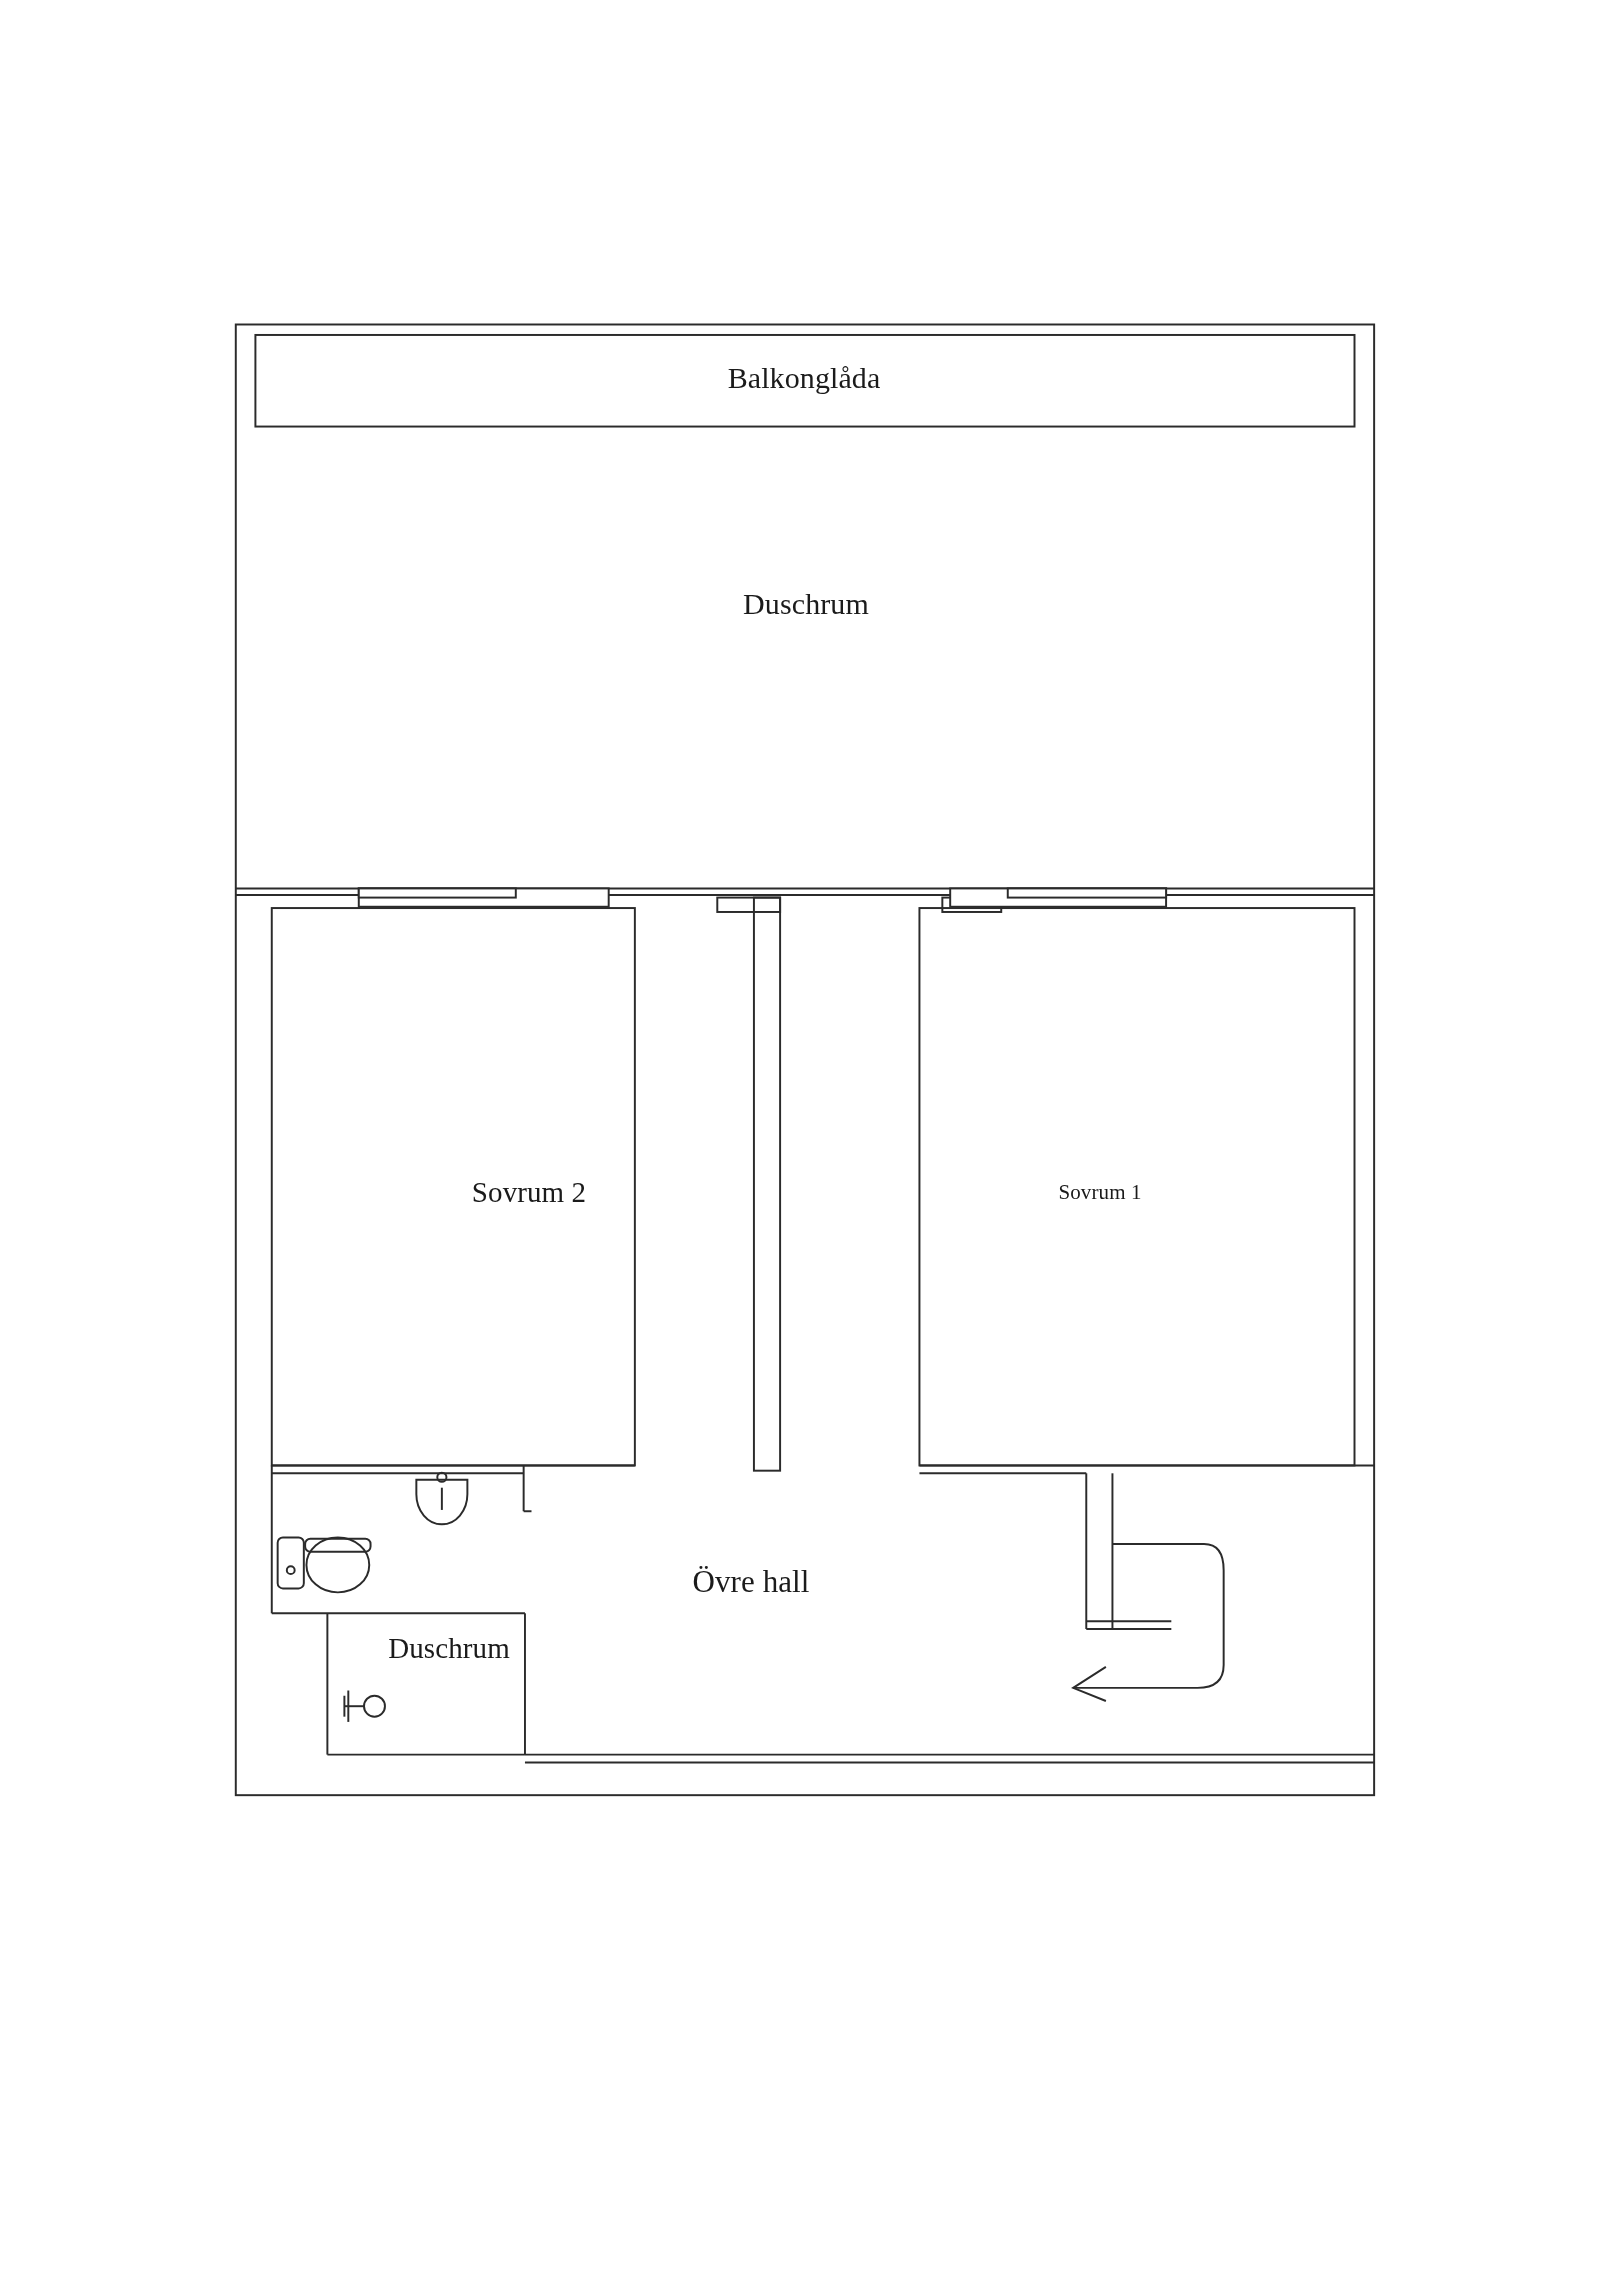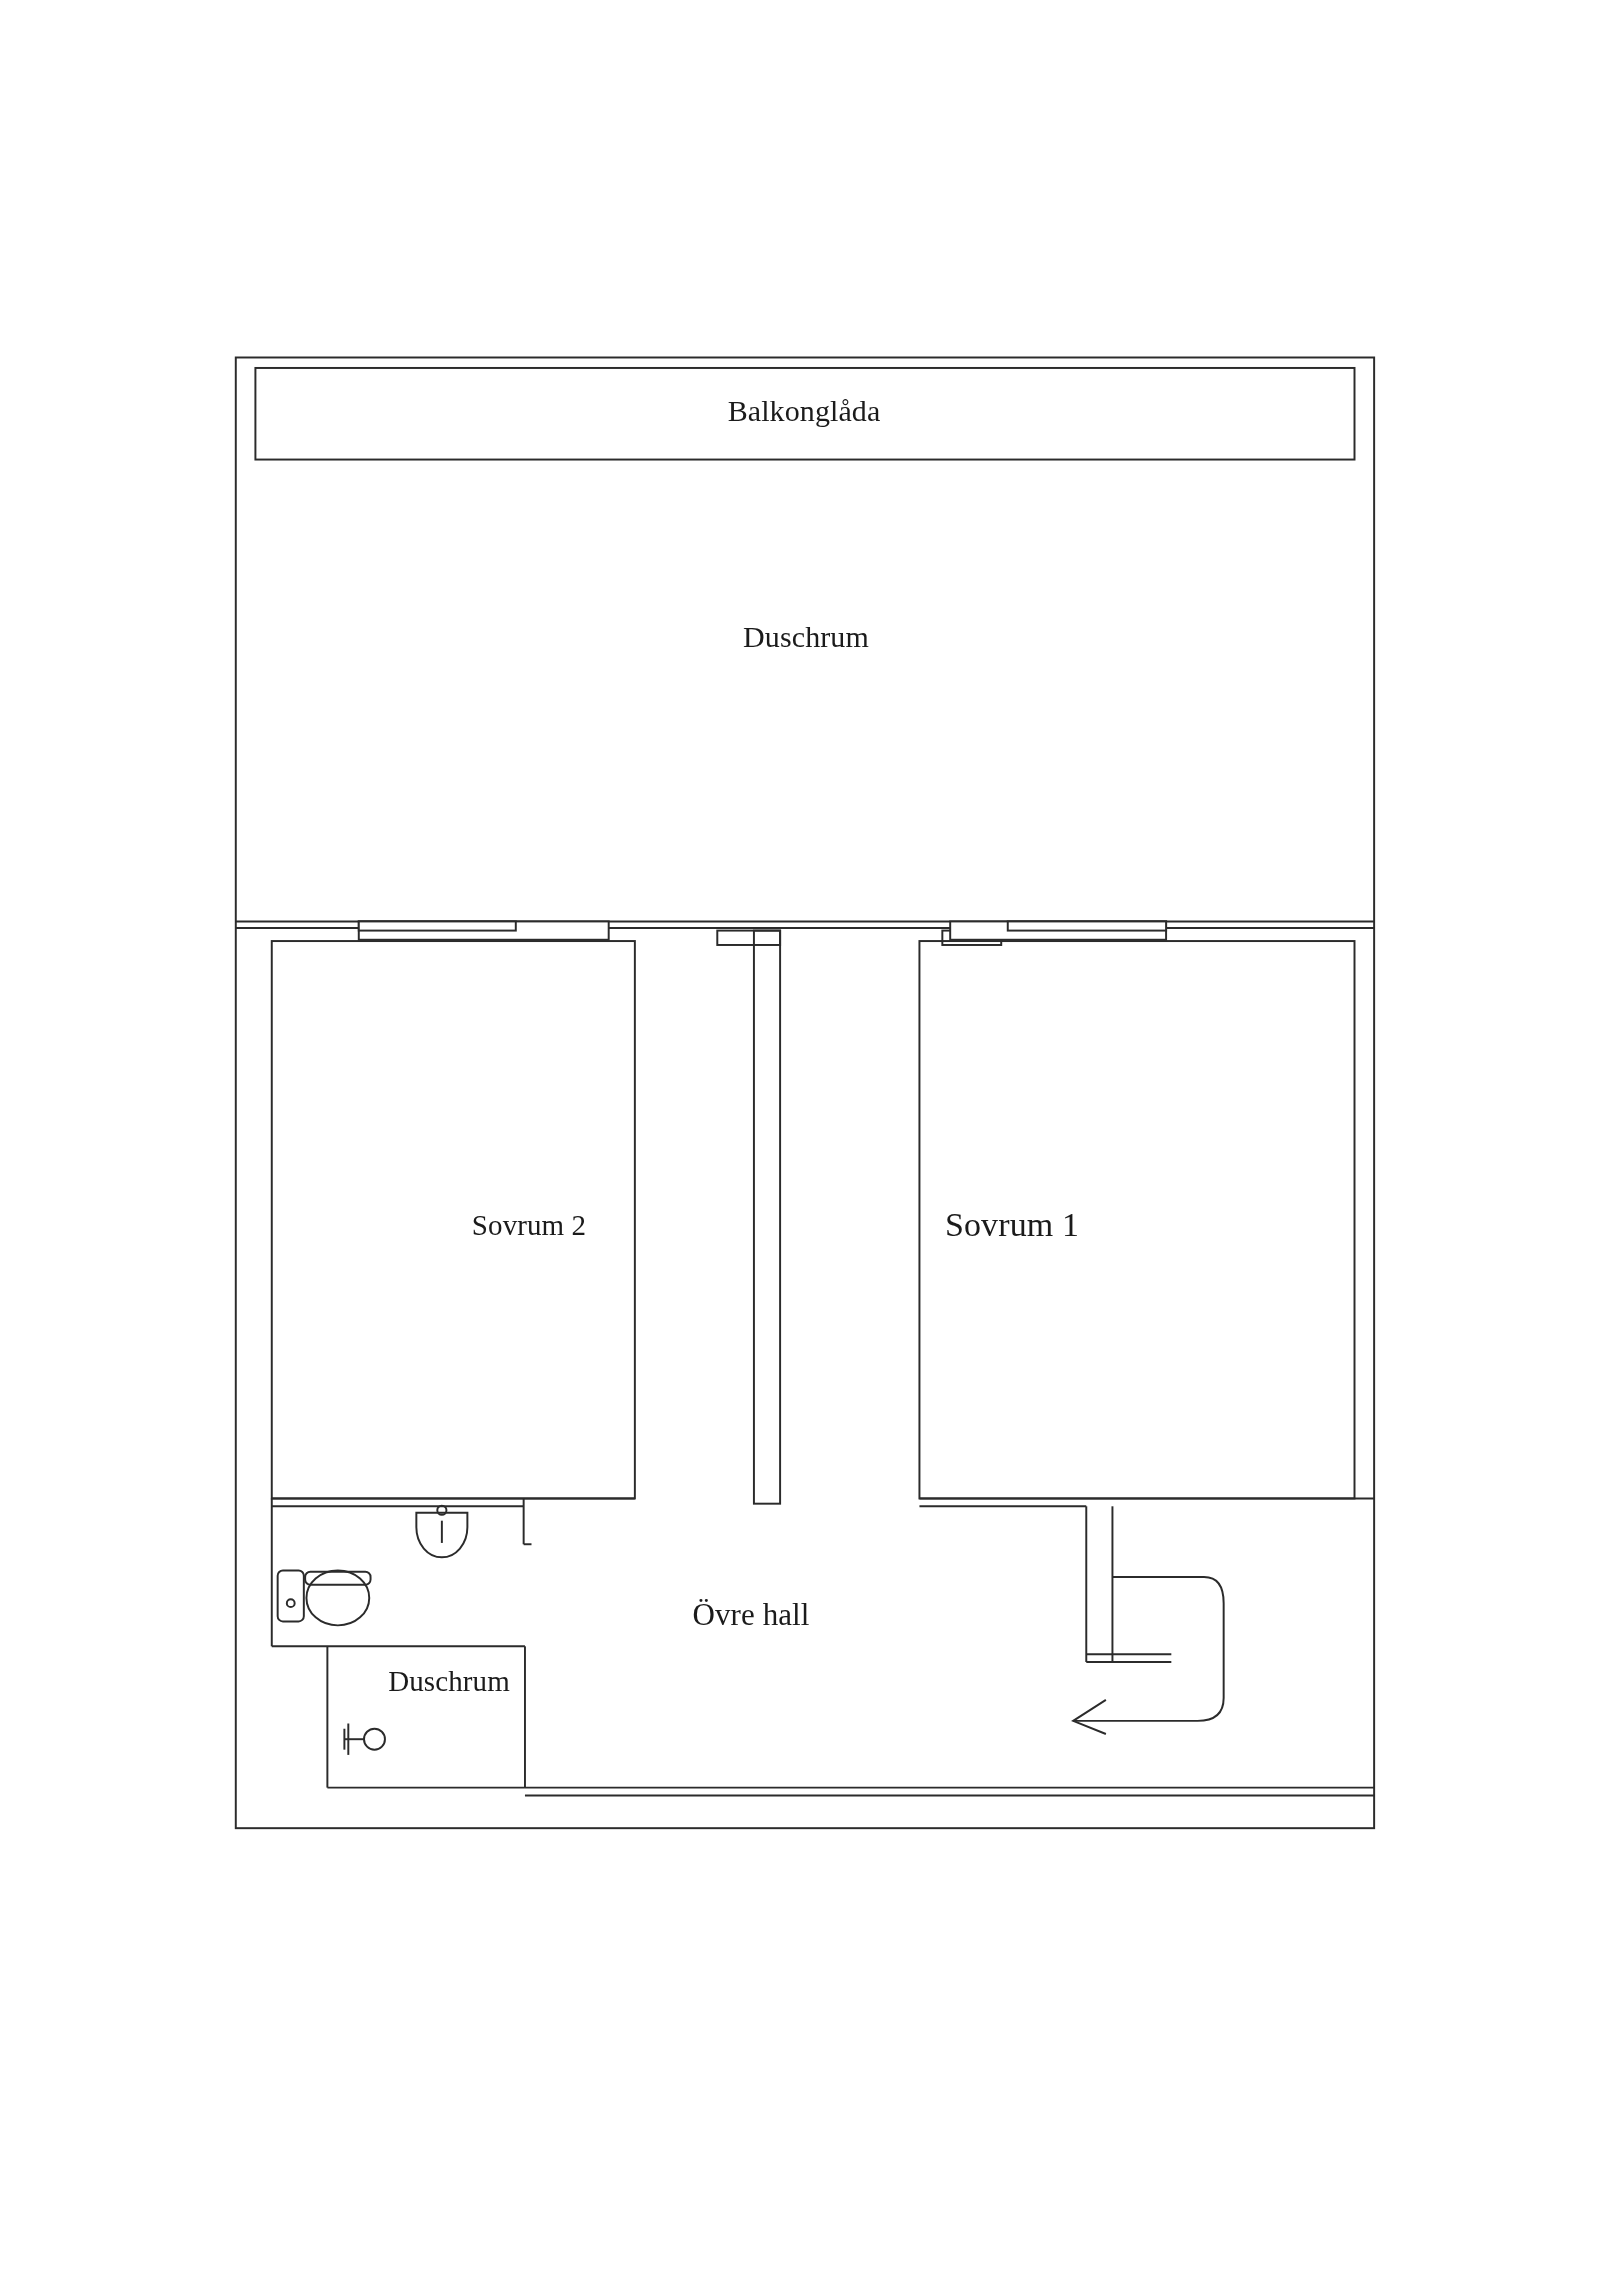--- a/index.html
+++ b/index.html
@@ -11,21 +11,20 @@
     width: 1623px;
     height: 2295px;
     font-family: "Liberation Serif", serif;
     color: #1a1a1a;
     position: relative;
     overflow: hidden;
   }
   .floorplan-page {
     position: absolute;
     inset: 0;
-    margin-top: 33px;
   }
   .plan-svg {
     position: absolute;
     left: 0;
     top: 0;
     width: 1623px;
     height: 2295px;
   }
   .room-label {
     position: absolute;
@@ -45,23 +44,23 @@
     left: 806px;
     top: 604px;
     font-size: 30px;
   }
   .label-sovrum2 {
     left: 529px;
     top: 1192px;
     font-size: 29px;
   }
   .label-sovrum1 {
-    left: 1012px;
+    left: 1100px;
     top: 1192px;
-    font-size: 34px;
+    font-size: 21px;
   }
   .label-ovrehall {
     left: 751px;
     top: 1582px;
     font-size: 31px;
   }
   .label-duschrum {
     left: 449px;
     top: 1648px;
     font-size: 29px;

